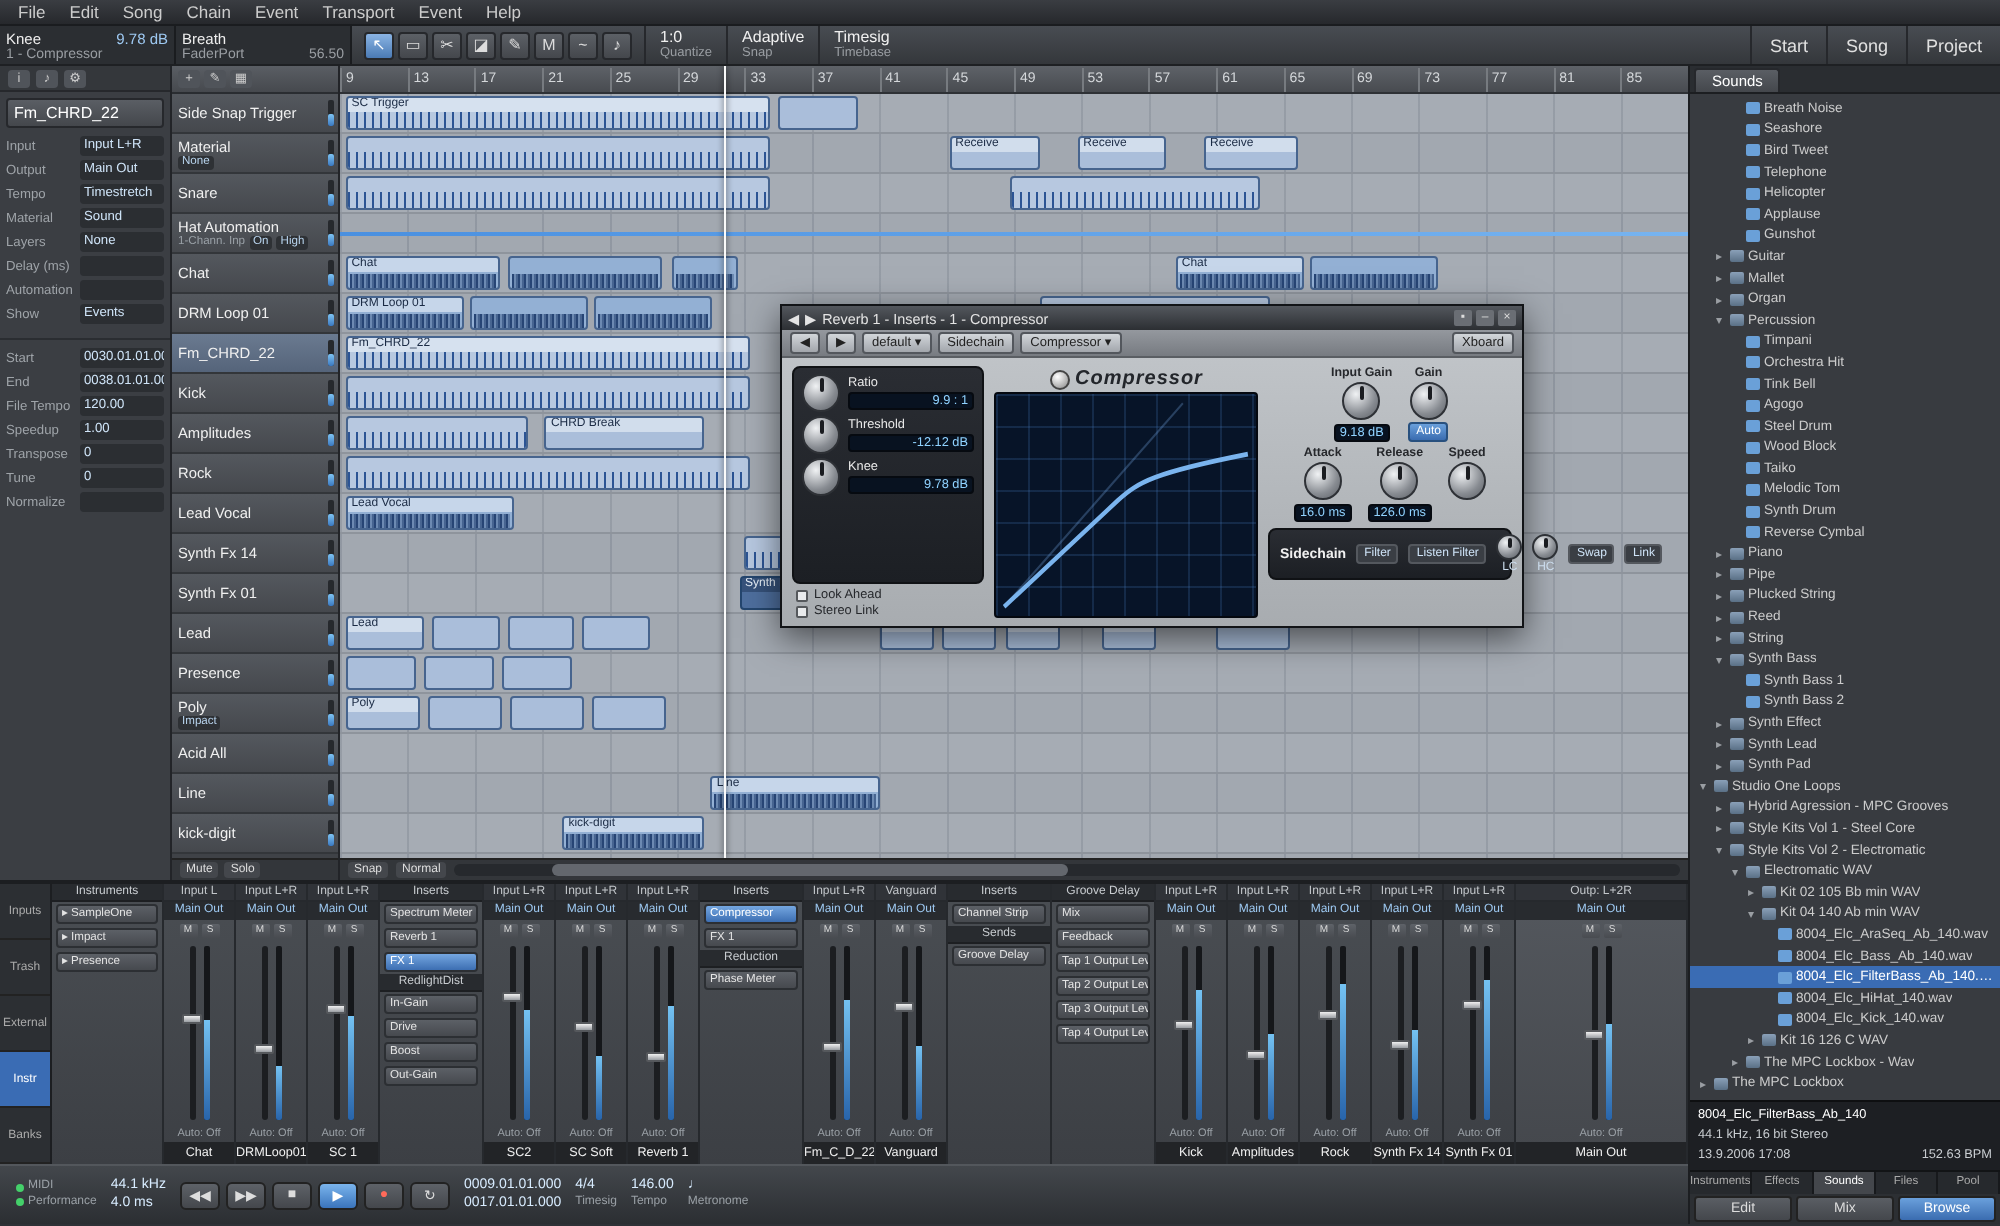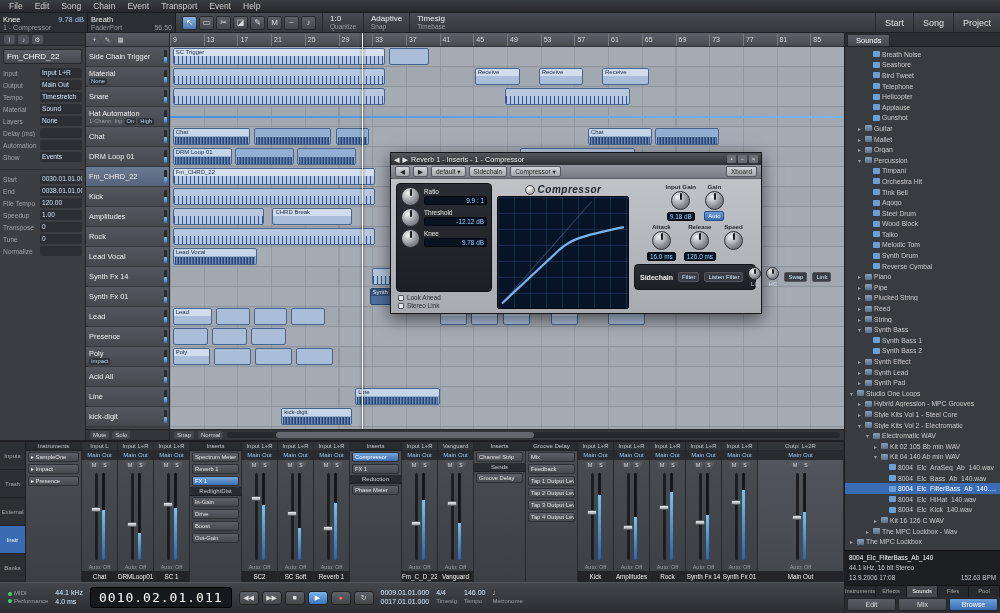--- a/index.html
+++ b/index.html
@@ -314,21 +314,21 @@
         </div>
 
         <div id="tracklist">
           <div id="tl-head">
             <div class="iico">+</div>
             <div class="iico">✎</div>
             <div class="iico">▦</div>
           </div>
           <div id="tl-rows">
               <div class="trow">
-                <div class="tname">Side Chain Trigger</div>
+                <div class="tname">Side Snap Trigger</div>
                 <div class="tmeter">
                   <i></i>
                 </div>
               </div>
               <div class="trow">
                 <div class="tname">Material</div>
                 <div class="tsub">
                   <span class="tchip">None</span>
                 </div>
                 <div class="tmeter">
@@ -1090,21 +1090,20 @@
             </span>
           <span class="ledrow">
               <span class="led"></span>
               <span class="tpl">Performance</span>
             </span>
         </div>
         <div class="tpcol">
           <span class="tpv">44.1 kHz</span>
           <span class="tpv">4.0 ms</span>
         </div>
-        <div id="maintime">0010.02.01.011</div>
         <div id="tbtns">
             <div class="tbtn">◀◀</div>
             <div class="tbtn">▶▶</div>
             <div class="tbtn">■</div>
             <div class="tbtn play">▶</div>
             <div class="tbtn rec">●</div>
             <div class="tbtn">↻</div>
           </div>
         <div class="tpcol">
           <span class="tpv">0009.01.01.000</span>

